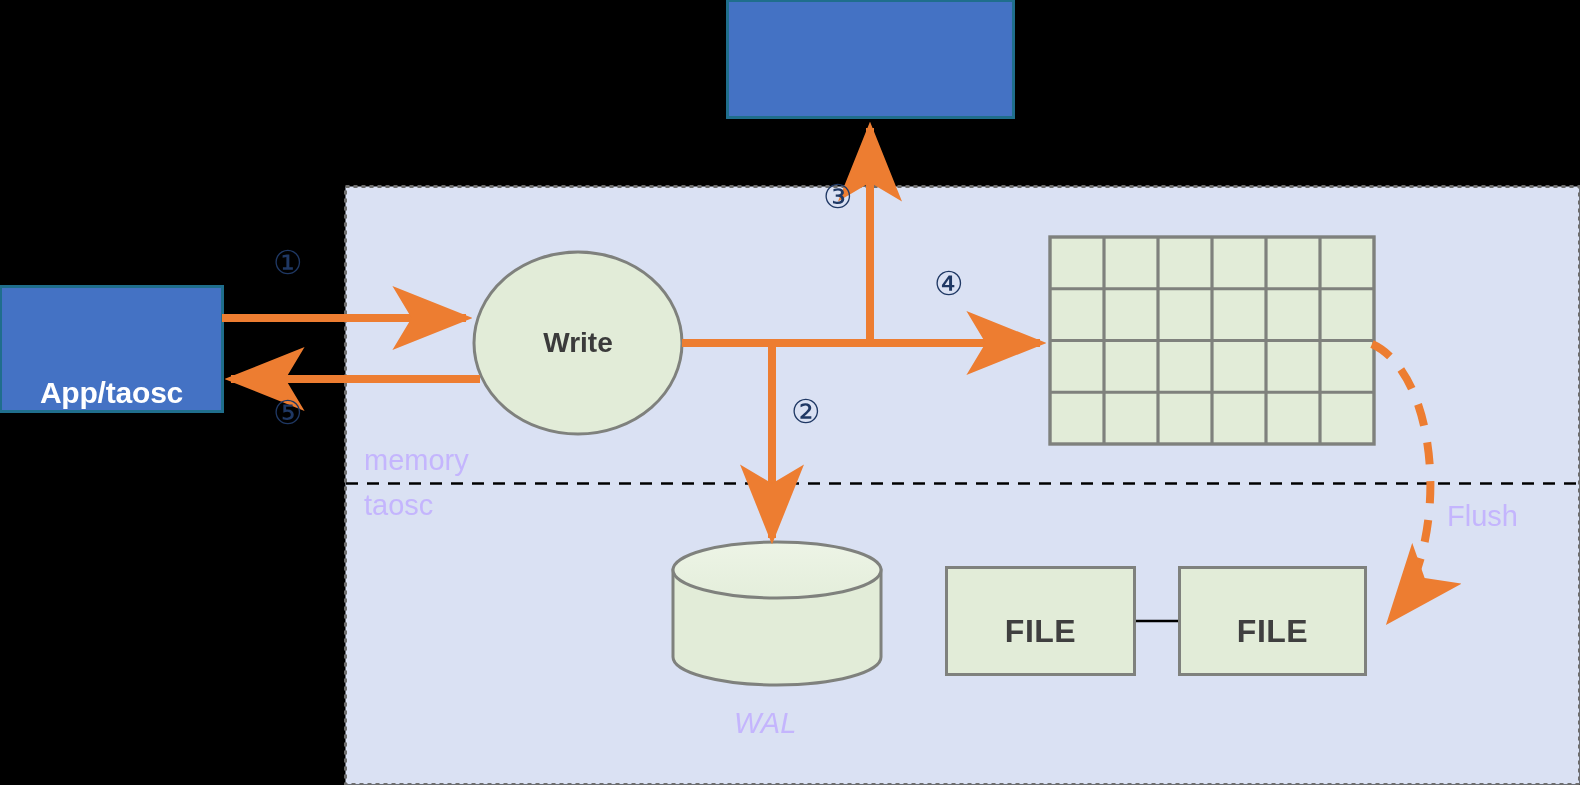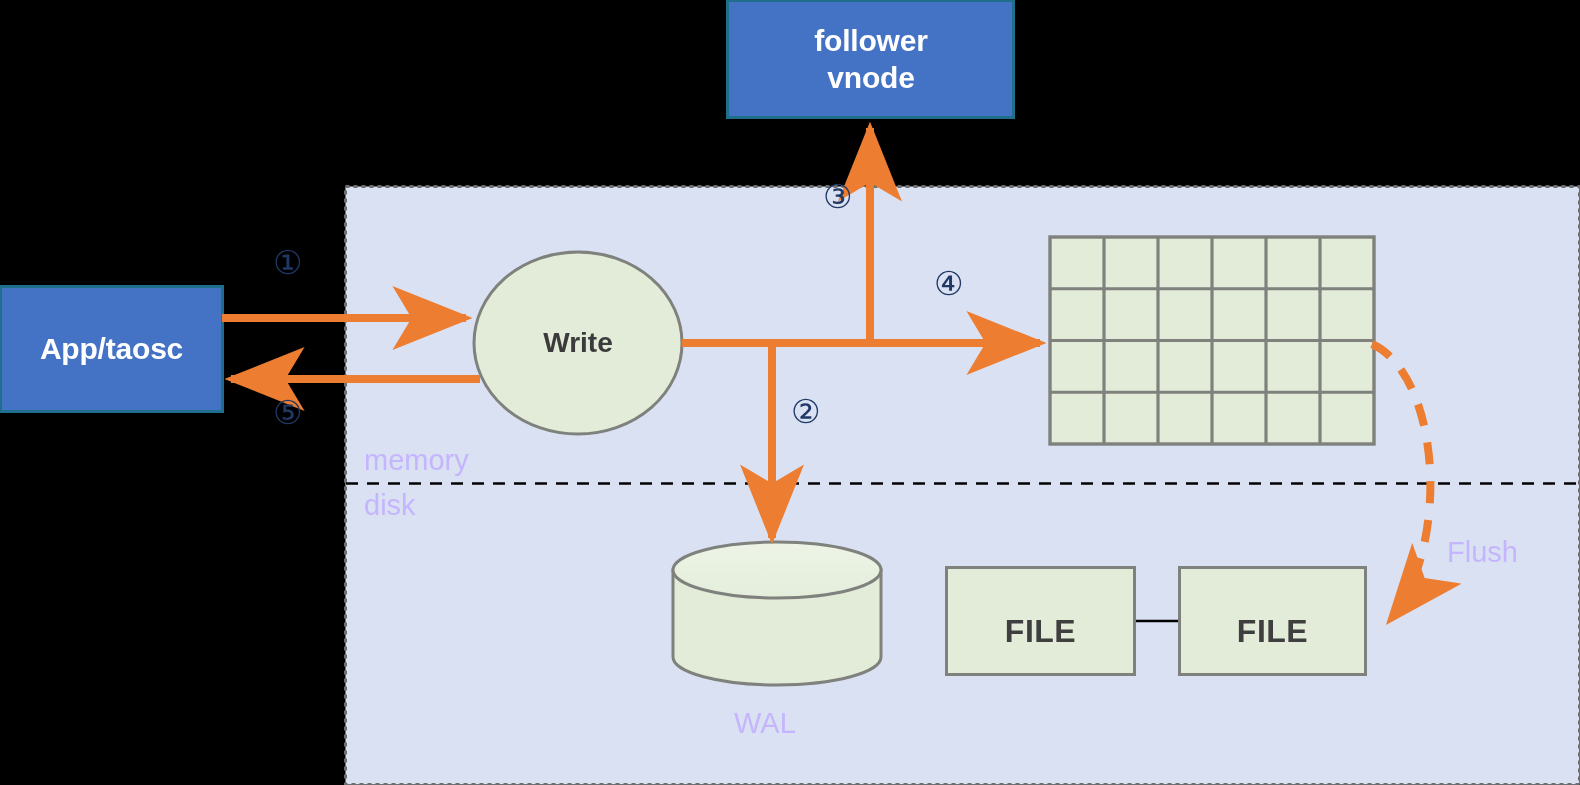--- a/index.html
+++ b/index.html
@@ -116,46 +116,42 @@
 
     <line x1="682" y1="343" x2="1040" y2="343" stroke="#ed7d31" stroke-width="8" marker-end="url(#arrowOrange)"></line>
 
     <line x1="772" y1="343" x2="772" y2="538" stroke="#ed7d31" stroke-width="8" marker-end="url(#arrowOrange)"></line>
 
     <line x1="870" y1="343" x2="870" y2="128" stroke="#ed7d31" stroke-width="8" marker-end="url(#arrowOrange)"></line>
 
     <path d="M1372,344 C1440,375 1452,545 1390,620" fill="none" stroke="#ed7d31" stroke-width="8" stroke-dasharray="22 17" stroke-linecap="butt" marker-end="url(#arrowOrange)"></path>
   </svg>
 
-  <div class="box-label" style="left:0px; top:286px; width:223px; height:126px;">
+  <div class="box-label" style="left:0px; top:286px; width:223px; height:126px;align-items:flex-end;">
     <span class="blue-box-text">App/taosc</span>
   </div>
 
-  <div class="box-label" style="left:727px; top:0px; width:288px; height:119px; flex-direction:column;">
-    <span class="blue-box-text">follower</span>
-    <span class="blue-box-text">vnode</span>
-  </div>
 
   <div class="box-label" style="left:474px; top:252px; width:208px; height:182px;">
     <span class="write-text">Write</span>
   </div>
 
   <div class="box-label" style="left:946px; top:567px; width:189px; height:108px;">
     <span class="file-text">FILE</span>
   </div>
   <div class="box-label" style="left:1179px; top:567px; width:187px; height:108px;">
     <span class="file-text">FILE</span>
   </div>
 
   <div class="plain-text" style="left:364px; top:444px;">memory</div>
-  <div class="plain-text" style="left:364px; top:489px;">disk</div>
+  <div class="plain-text" style="left:364px; top:489px;">taosc</div>
 
-  <div class="plain-text" style="left:734px; top:707px;">WAL</div>
+  <div class="plain-text" style="left:734px; top:707px;font-style:italic;">WAL</div>
 
-  <div class="plain-text" style="left:1447px; top:536px;">Flush</div>
+  <div class="plain-text" style="left:1447px; top:500px;">Flush</div>
 
 
   <div class="circ-num" style="left:273px; top:246px;">①</div>
   <div class="circ-num" style="left:791px; top:395px;">②</div>
   <div class="circ-num" style="left:823px; top:180px;">③</div>
   <div class="circ-num" style="left:934px; top:267px;">④</div>
   <div class="circ-num" style="left:273px; top:396px;">⑤</div>
 
 </div>
 

